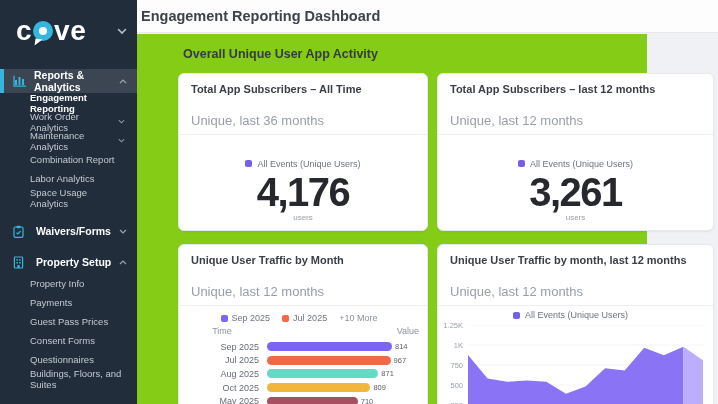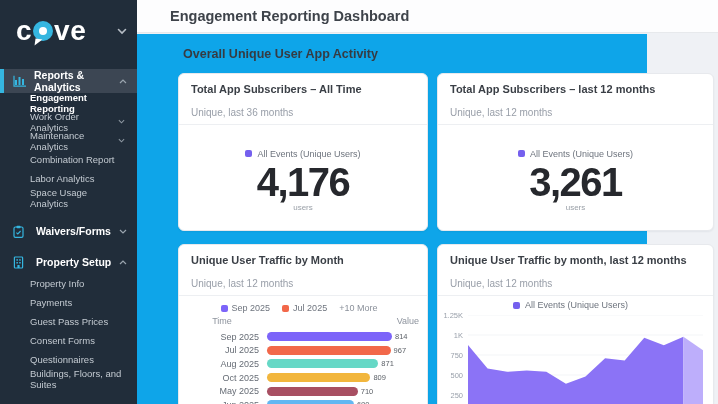--- a/index.html
+++ b/index.html
@@ -20,32 +20,32 @@
   .nav-row{height:24px;display:flex;align-items:center;padding:0 10px 0 13px;font-size:10.5px;font-weight:bold;color:#fff;cursor:pointer}
   .nav-row.active{background:#3c4653;border-left:4px solid #35b6e0;padding-left:9px}
   .nav-icon{width:16px;margin-right:7px;color:#35b6e0;display:flex;align-items:center}
   .nav-caret{margin-left:auto;color:#9aa4ae;display:flex;align-items:center;cursor:pointer}
   .sub-list{padding:0 0 5px}
   .sub-item{height:19px;display:flex;align-items:center;padding:0 12px 0 30px;font-size:9.5px;color:#c4cbd2;cursor:pointer}
   .sub-item.active{color:#fff;font-weight:bold}
   .sub-caret{margin-left:auto;color:#8d97a1;display:flex;align-items:center}
   .nav-gap{height:7px}
   
-  .topbar{position:absolute;left:137px;top:0;width:581px;height:33px;background:#fdfdfe;border-bottom:1px solid #e7e9ec;display:flex;align-items:center;padding-left:33px;box-sizing:border-box}
+  .topbar{position:absolute;left:137px;top:0;width:581px;height:33px;background:#fdfdfe;border-bottom:1px solid #e7e9ec;display:flex;align-items:center;padding-left:4px;box-sizing:border-box}
   .page-title{font-size:14.5px;font-weight:bold;color:#3e434a}
   
-  .content{position:absolute;left:137px;top:34px;width:510px;height:370px;background:#0ea5e9;padding:13px 6px 0 41px;box-sizing:border-box}
+  .content{position:absolute;left:137px;top:34px;width:510px;height:370px;background:#84cc16;padding:13px 6px 0 41px;box-sizing:border-box}
   .section-title{font-size:12.5px;font-weight:bold;color:#363b42;margin:0 0 12px 5px}
   .grid{display:grid;grid-template-columns:250px 277px;gap:13px 9px}
   .card{background:#fff;border:1px solid #e7e9ed;border-radius:6px;box-shadow:0 1px 2px rgba(20,30,50,.06);overflow:hidden;box-sizing:border-box}
   .card.r1{height:158px}
   .card.r2{height:172px}
   .card-head{padding:9px 12px 6px;border-bottom:1px solid #edeff2}
   .card-title{font-size:11px;font-weight:bold;color:#3a3f46}
-  .card-sub{font-size:10px;color:#989ea8;margin-top:12px}
+  .card-sub{font-size:13px;color:#989ea8;margin-top:18px}
   
   .kpi-body{height:110px;display:flex;flex-direction:column;align-items:center;justify-content:center}
   .legend{display:flex;align-items:center;gap:5px;font-size:9px;color:#6e747e}
   .swatch{width:7px;height:7px;border-radius:2px;flex:none}
   .kpi-value{font-size:40px;font-weight:800;color:#26282d;letter-spacing:-1.5px;margin:3px 0 1px;line-height:1}
   .kpi-unit{font-size:8px;color:#9aa0a8}
   
   .bar-body{padding:5px 8px 0 0}
   .legend-row{display:flex;justify-content:center;align-items:center;gap:12px;font-size:9px;color:#6e747e;margin:2px 0 3px}
   .legend-item{display:flex;align-items:center;gap:4px}

